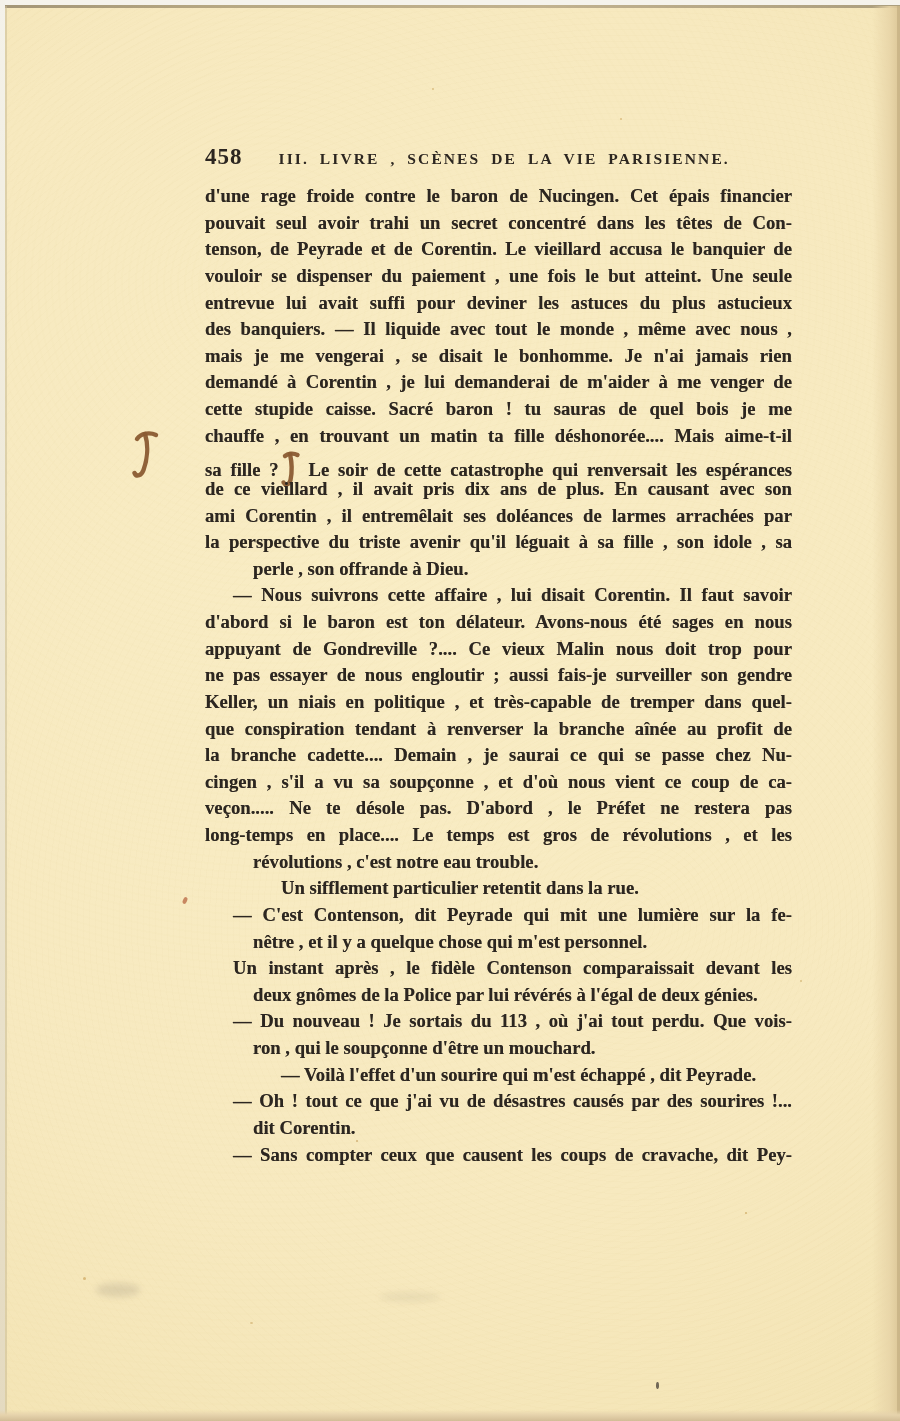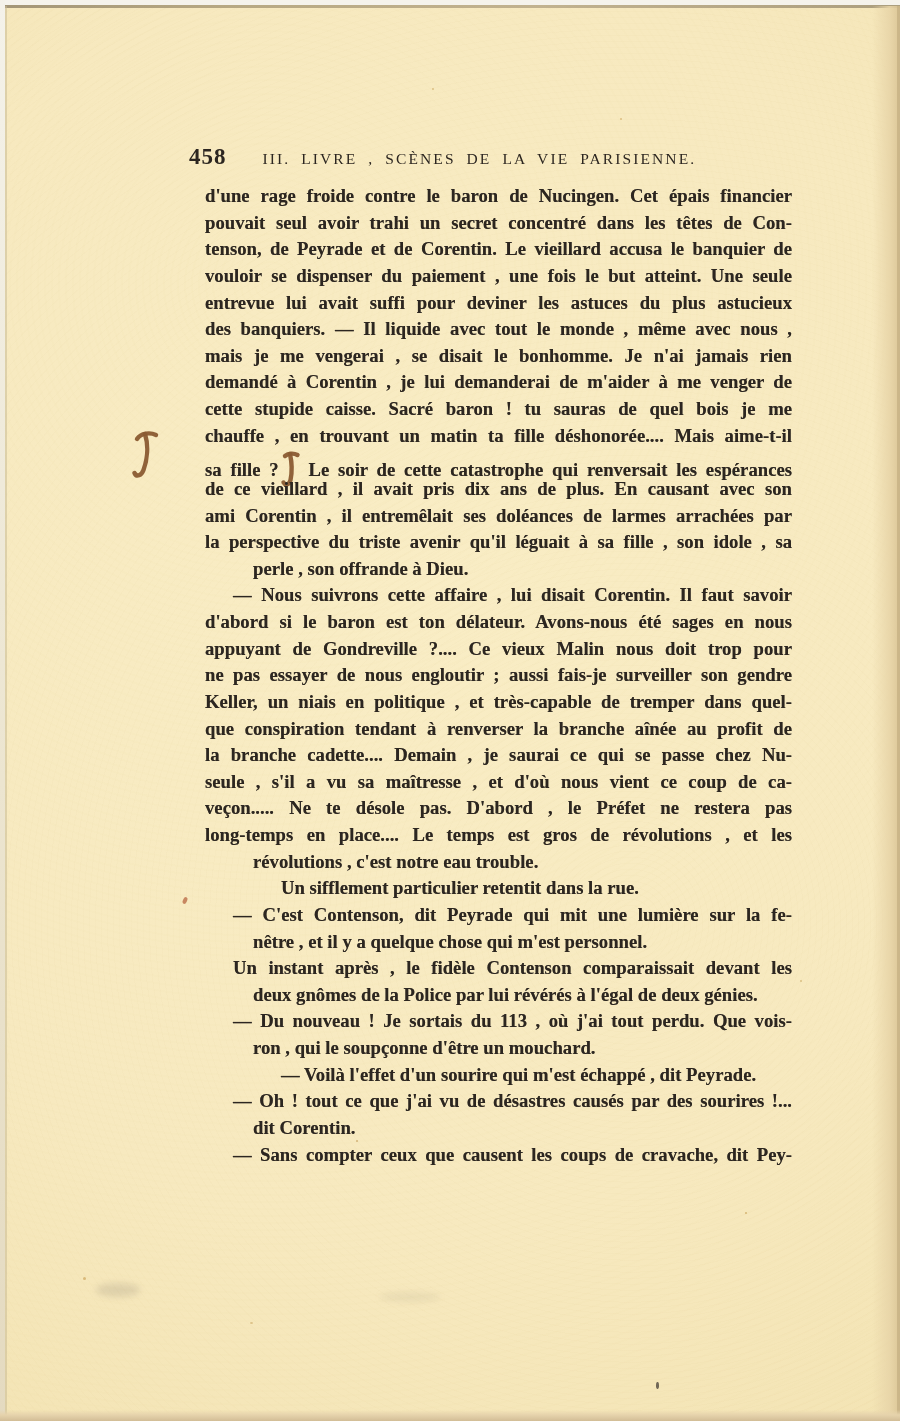--- a/index.html
+++ b/index.html
@@ -23,23 +23,23 @@
     background:linear-gradient(90deg,#877a60,#a2936f 25%,#b0a07f 60%,#93866a);opacity:.75;}
   .edge-left-white{position:absolute;top:0;bottom:0;left:0;width:5px;
     background:linear-gradient(180deg,#f4f2ea,#ece5d0 55%,#e4dac0);}
   .edge-left-line{position:absolute;top:6px;bottom:0;left:5px;width:2px;background:#c9bb98;opacity:.55;}
   .edge-right{position:absolute;top:6px;bottom:0;right:0;width:28px;
     background:linear-gradient(270deg,#d9c394 0%,#e8d5a8 38%,rgba(232,213,168,0) 100%);opacity:.9;}
   .edge-right-line{position:absolute;top:6px;bottom:0;right:0;width:3px;background:#c7b185;opacity:.8;}
   .edge-bottom{position:absolute;left:0;right:0;bottom:0;height:11px;
     background:linear-gradient(0deg,#d2bd96 0%,#e6d3ac 55%,rgba(230,211,172,0) 100%);}
   
-  .header{position:absolute;top:144px;left:189px;width:590px;display:flex;align-items:baseline;white-space:nowrap;}
+  .header{position:absolute;top:144px;left:205px;width:590px;display:flex;align-items:baseline;white-space:nowrap;}
   .pagenum{font-size:23px;font-weight:700;letter-spacing:1px;}
-  .running-title{margin-left:36px;font-size:15.5px;font-weight:400;letter-spacing:2.1px;word-spacing:5px;}
+  .running-title{margin-left:36px;font-size:15.5px;font-weight:700;letter-spacing:2.1px;word-spacing:5px;}
   
   .text-block{position:absolute;top:183px;left:205px;width:587px;font-weight:bold;}
   .line{
     height:26.63px;line-height:26.63px;font-size:18.7px;
     white-space:nowrap;text-align:justify;text-align-last:justify;
     text-shadow:0 0 .5px rgba(44,38,32,.55);
   }
   .line.indent{padding-left:28px;}
   .line.par-end{text-align-last:left;margin-left:48px;}
   
@@ -93,21 +93,21 @@
       <div class="line">ami Corentin , il entremêlait ses doléances de larmes arrachées par</div>
       <div class="line">la perspective du triste avenir qu'il léguait à sa fille , son idole , sa</div>
       <div class="line par-end">perle , son offrande à Dieu.</div>
       <div class="line indent">— Nous suivrons cette affaire , lui disait Corentin. Il faut savoir</div>
       <div class="line">d'abord si le baron est ton délateur. Avons-nous été sages en nous</div>
       <div class="line">appuyant de Gondreville ?.... Ce vieux Malin nous doit trop pour</div>
       <div class="line">ne pas essayer de nous engloutir ; aussi fais-je surveiller son gendre</div>
       <div class="line">Keller, un niais en politique , et très-capable de tremper dans quel-</div>
       <div class="line">que conspiration tendant à renverser la branche aînée au profit de</div>
       <div class="line">la branche cadette.... Demain , je saurai ce qui se passe chez Nu-</div>
-      <div class="line">seule , s'il a vu sa maîtresse , et d'où nous vient ce coup de ca-</div>
+      <div class="line">cingen , s'il a vu sa soupçonne , et d'où nous vient ce coup de ca-</div>
       <div class="line">veçon..... Ne te désole pas. D'abord , le Préfet ne restera pas</div>
       <div class="line">long-temps en place.... Le temps est gros de révolutions , et les</div>
       <div class="line par-end">révolutions , c'est notre eau trouble.</div>
       <div class="line indent par-end">Un sifflement particulier retentit dans la rue.</div>
       <div class="line indent">— C'est Contenson, dit Peyrade qui mit une lumière sur la fe-</div>
       <div class="line par-end">nêtre , et il y a quelque chose qui m'est personnel.</div>
       <div class="line indent">Un instant après , le fidèle Contenson comparaissait devant les</div>
       <div class="line par-end">deux gnômes de la Police par lui révérés à l'égal de deux génies.</div>
       <div class="line indent">— Du nouveau ! Je sortais du 113 , où j'ai tout perdu. Que vois-</div>
       <div class="line par-end">ron , qui le soupçonne d'être un mouchard.</div>

